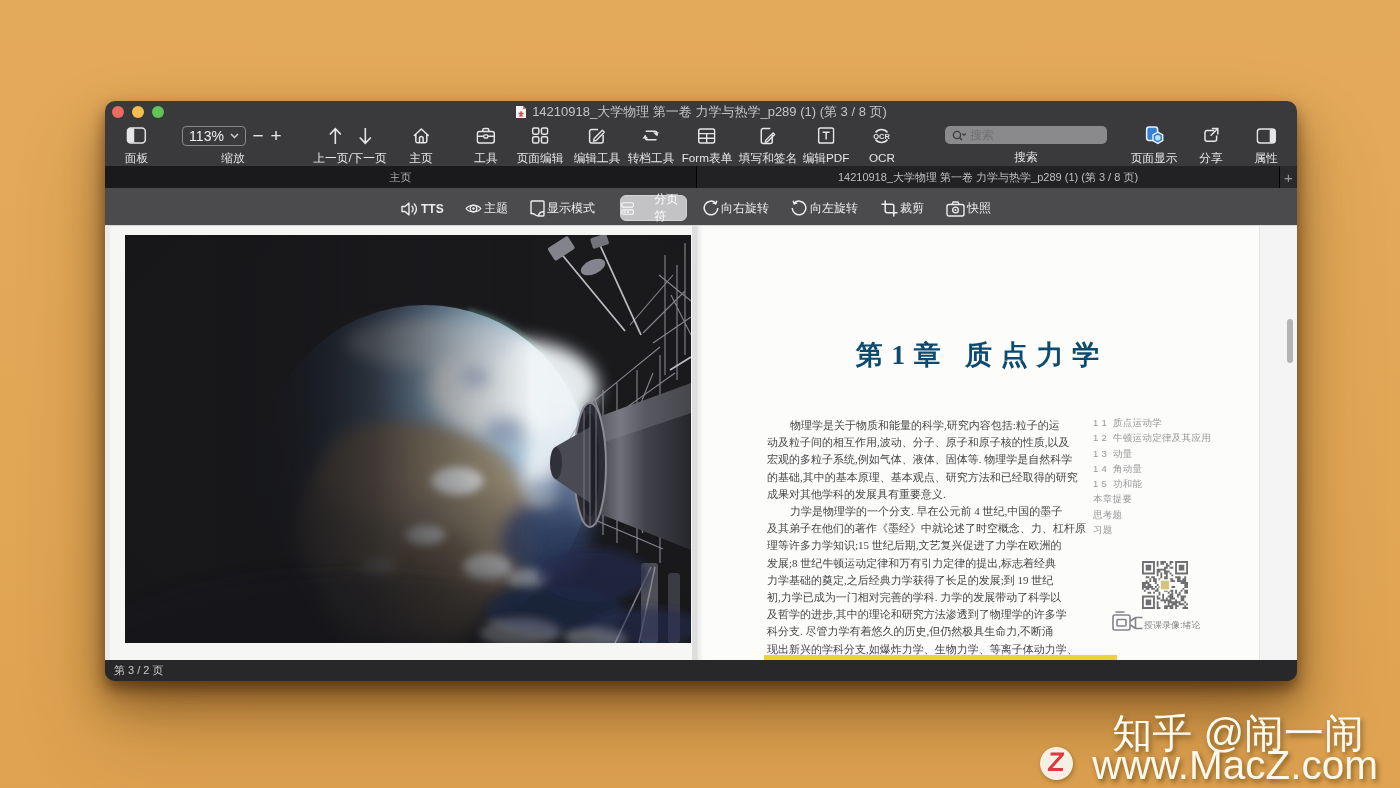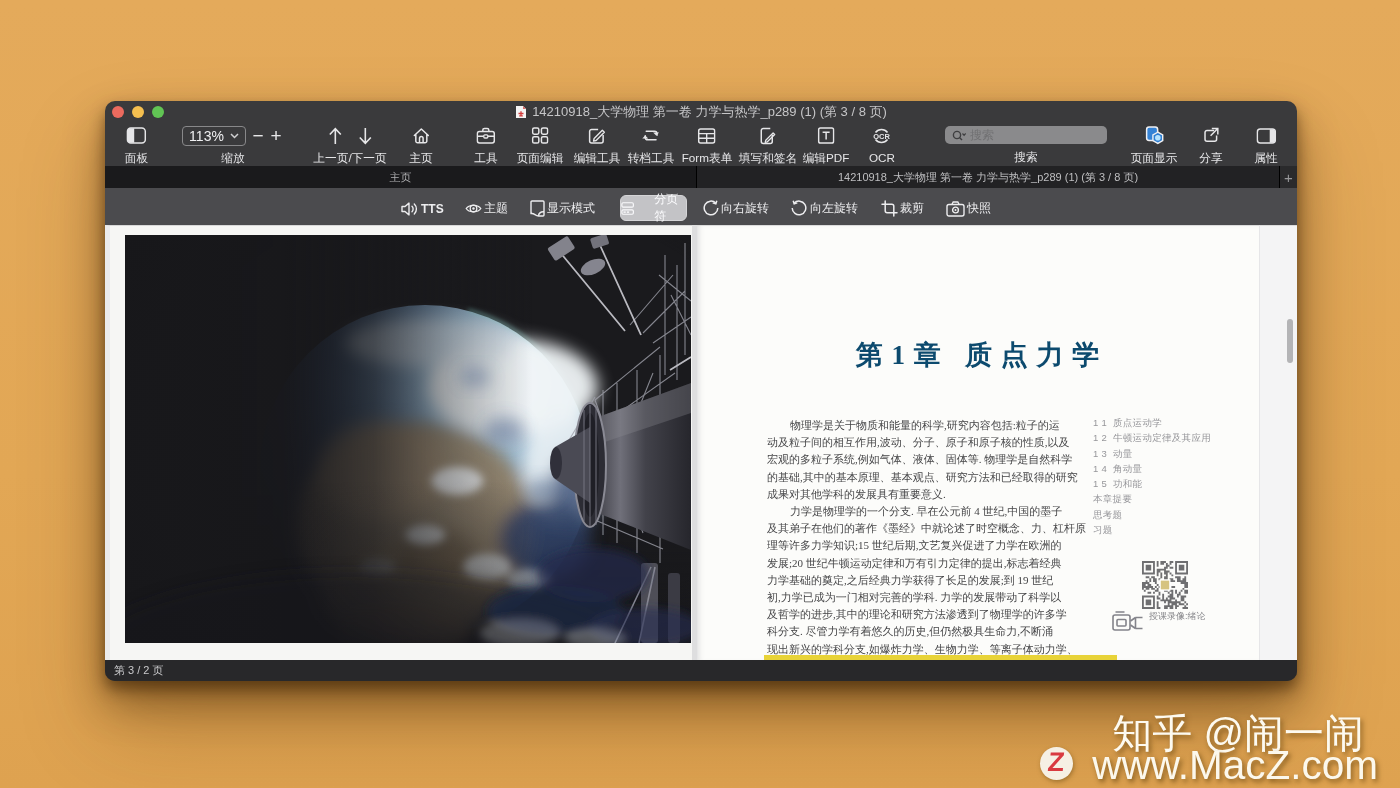--- a/index.html
+++ b/index.html
@@ -32,21 +32,21 @@
 #thumb{position:absolute;left:27px;top:93px;width:6px;height:44px;background:#b4b4b6;border-radius:3px}
 
 #status{position:absolute;left:0;top:559px;width:100%;height:21px;background:#28282a;color:#c9c9cb;font-size:11px;display:flex;align-items:center;padding-left:9px}
 
 #bookTitle{position:absolute;left:0;top:111px;width:562px;text-align:center;font-family:"Liberation Serif",serif;font-weight:bold;font-size:27px;color:#0c4a6e;letter-spacing:1px;white-space:nowrap}
 #bodyText{position:absolute;left:70px;top:191px;width:322px;font-family:"Liberation Serif",serif;font-size:11px;line-height:17.2px;color:#454547}
 #bodyText div{white-space:nowrap}
 #toc{position:absolute;left:396px;top:189px;font-size:9.5px;line-height:15.3px;color:#96969a;white-space:nowrap;letter-spacing:.3px}
 #hl{position:absolute;left:67px;top:429px;width:353px;height:6px;background:#e8d338}
 #qr{position:absolute;left:445px;top:335px}
-#cam{position:absolute;left:415px;top:384px;display:flex;align-items:flex-start;gap:5px;color:#86868a;font-size:9px}
+#cam{position:absolute;left:415px;top:384px;display:flex;align-items:flex-end;color:#86868a;font-size:9px}
 
 #wm1{position:absolute;right:36px;top:706px;color:#fdfaf0;font-size:40px;font-weight:500;text-shadow:2px 3px 5px rgba(110,75,20,.8);white-space:nowrap}
 #badge{position:absolute;left:1040px;top:747px;width:33px;height:33px;border-radius:50%;background:#f6f0e4;display:flex;align-items:center;justify-content:center;font-weight:bold;font-size:27px;color:#d93a40;box-shadow:1px 2px 4px rgba(110,75,20,.5)}
 #wm2{position:absolute;right:22px;top:742px;color:#fcf8ec;font-size:40.5px;text-shadow:2px 3px 5px rgba(110,75,20,.8);white-space:nowrap}
 svg{display:block}
 </style></head>
 <body>
 <div id="win">
   <div id="titlebar">
     <div class="tl" style="left:6.5px;background:#ec6a5e"></div>
@@ -402,21 +402,21 @@
       <div id="bookTitle">第 1 章&nbsp;&nbsp;&nbsp;质 点 力 学</div>
       <div id="bodyText">
         <div style="text-indent:23px">物理学是关于物质和能量的科学,研究内容包括:粒子的运</div>
         <div>动及粒子间的相互作用,波动、分子、原子和原子核的性质,以及</div>
         <div>宏观的多粒子系统,例如气体、液体、固体等. 物理学是自然科学</div>
         <div>的基础,其中的基本原理、基本观点、研究方法和已经取得的研究</div>
         <div>成果对其他学科的发展具有重要意义.</div>
         <div style="text-indent:23px">力学是物理学的一个分支. 早在公元前 4 世纪,中国的墨子</div>
         <div>及其弟子在他们的著作《墨经》中就论述了时空概念、力、杠杆原</div>
         <div>理等许多力学知识;15 世纪后期,文艺复兴促进了力学在欧洲的</div>
-        <div>发展;20 世纪牛顿运动定律和万有引力定律的提出,标志着经典</div>
+        <div>发展;8 世纪牛顿运动定律和万有引力定律的提出,标志着经典</div>
         <div>力学基础的奠定,之后经典力学获得了长足的发展;到 19 世纪</div>
         <div>初,力学已成为一门相对完善的学科. 力学的发展带动了科学以</div>
         <div>及哲学的进步,其中的理论和研究方法渗透到了物理学的许多学</div>
         <div>科分支. 尽管力学有着悠久的历史,但仍然极具生命力,不断涌</div>
         <div>现出新兴的学科分支,如爆炸力学、生物力学、等离子体动力学、</div>
       </div>
       <div id="toc">
         <div>1 1&nbsp;&nbsp;质点运动学</div>
         <div>1 2&nbsp;&nbsp;牛顿运动定律及其应用</div>
         <div>1 3&nbsp;&nbsp;动量</div>

